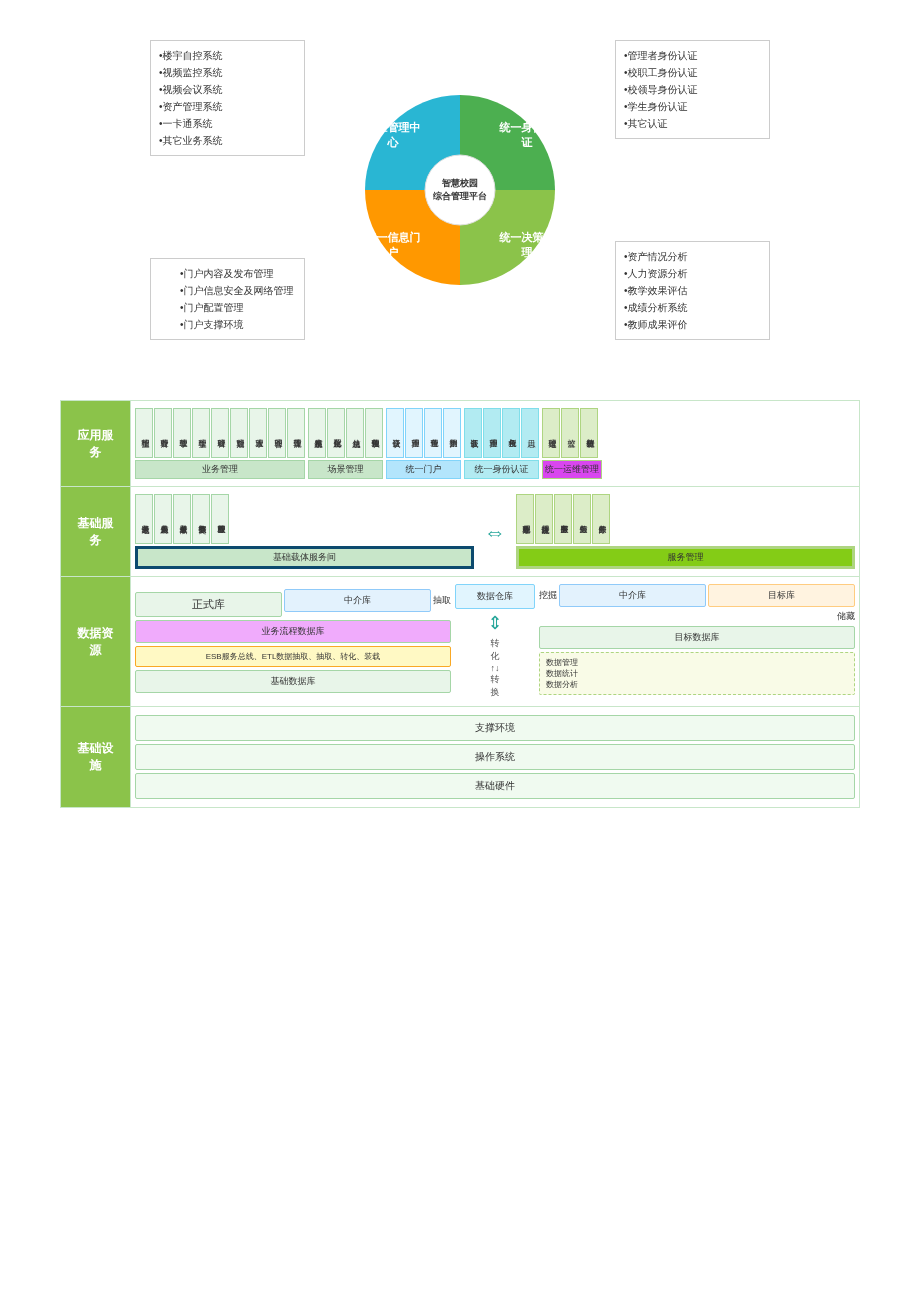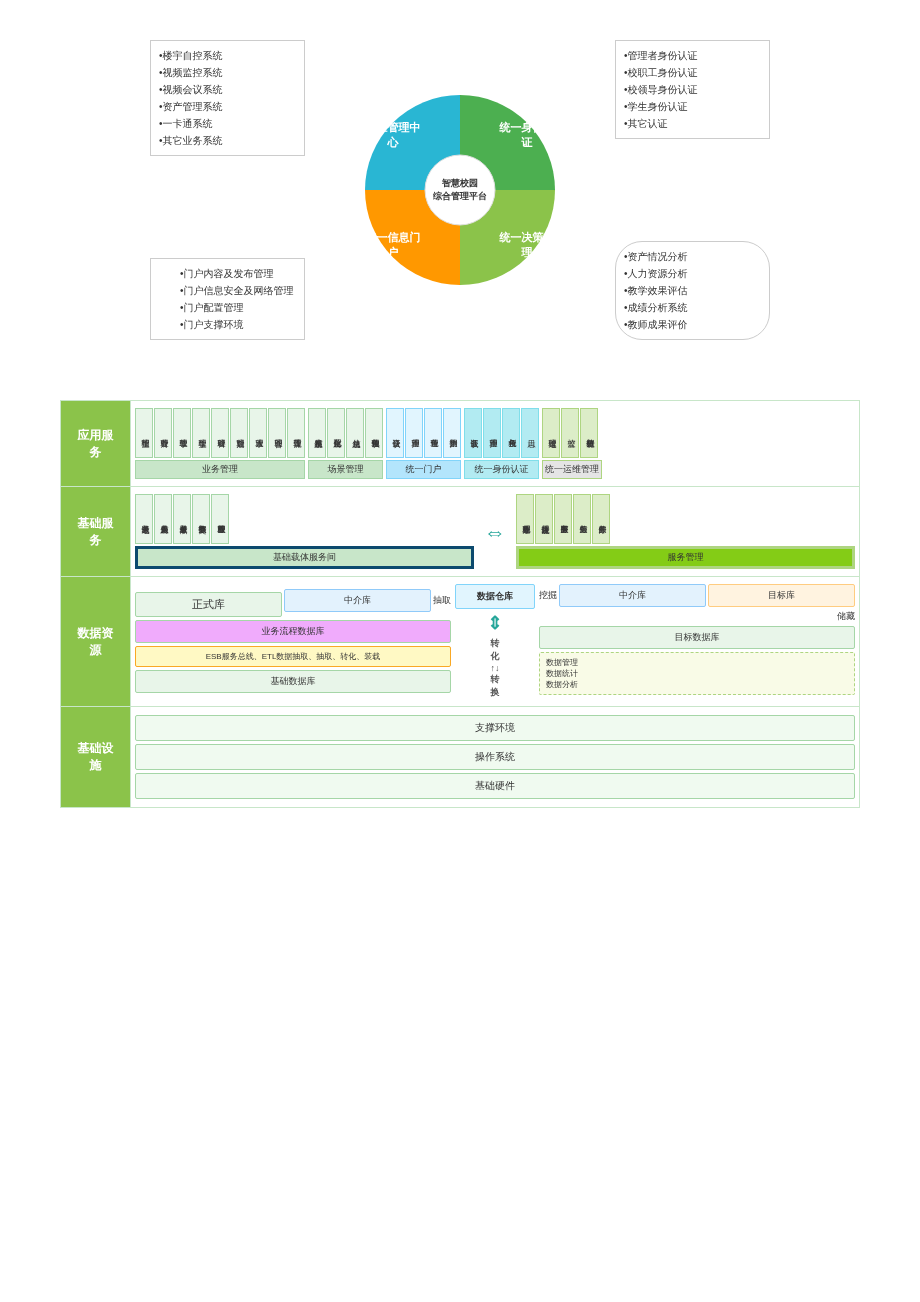--- a/index.html
+++ b/index.html
@@ -32,21 +32,21 @@
       background: #fff;
       padding: 6px 8px;
       font-size: 10px;
       line-height: 1.7;
       color: #333;
       width: 160px;
     }
     .corner-box.top-left { top: 0; left: 0; }
     .corner-box.top-right { top: 0; right: 0; }
     .corner-box.bot-left { bottom: 0; left: 0; padding-left: 29px; }
-    .corner-box.bot-right { bottom: 0; right: 0; border-radius: 27px; }
+    .corner-box.bot-right { bottom: 0; right: 0; }
 
     
     .arch-section {
       width: 100%;
       border: 1px solid #c8e6c9;
       font-size: 9.5px;
     }
 
     .arch-row {
       display: flex;
@@ -102,21 +102,21 @@
     }
     .app-group-label.blue {
       background: #b3e5fc;
       border-color: #81d4fa;
     }
     .app-group-label.teal {
       background: #b2ebf2;
       border-color: #80deea;
     }
     .app-group-label.green2 {
-      background: #e5e5e5;
+      background: #d946ef;
       border-color: #aed581;
     }
     .basic-cell {
       background: #e8f5e9;
       border: 1px solid #a5d6a7;
       text-align: center;
       padding: 2px 1px;
       font-size: 8px;
       writing-mode: vertical-rl;
       text-orientation: mixed;
@@ -343,21 +343,21 @@
             <div style="flex:1; background:#e8f5e9; border:1px solid #a5d6a7; text-align:center; padding:4px 2px; font-size:11px; border-radius:2px;margin-top:8px;">正式库</div>
             <div style="flex:1; background:#e3f2fd; border:1px solid #90caf9; text-align:center; padding:4px 2px; font-size:9px; border-radius:2px;">中介库</div>
             <div style="font-size:9px; color:#333; white-space:nowrap;">抽取</div>
 
           </div>
           <div style="background:#f0abfc; border:1px solid #a5d6a7; text-align:center; padding:4px 2px; font-size:9px; border-radius:2px;">业务流程数据库</div>
           <div style="background:#fff9c4; border:1px solid #f9a825; text-align:center; padding:4px 2px; font-size:8px; border-radius:2px;">ESB服务总线、ETL数据抽取、抽取、转化、装载</div>
           <div style="background:#e8f5e9; border:1px solid #a5d6a7; text-align:center; padding:4px 2px; font-size:9px; border-radius:2px;">基础数据库</div>
         </div>
 
-        <div style="display:flex; flex-direction:column; align-items:center; justify-content:center; gap:3px; min-width:80px;font-weight:bold;">
+        <div style="display:flex; flex-direction:column; align-items:center; justify-content:center; gap:3px; min-width:80px;">
           <div style="background:#e1f5fe; border:1px solid #81d4fa; text-align:center; padding:5px 8px; font-size:9px; border-radius:2px; width:100%;">数据仓库</div>
           <div style="font-size:18px; color:#26a69a;">⇕</div>
           <div style="font-size:9px; color:#555; text-align:center;">转<br>化<br>↑↓<br>转<br>换</div>
         </div>
 
         <div style="flex:1; display:flex; flex-direction:column; gap:3px;">
           <div style="display:flex; gap:2px; align-items:center; justify-content:flex-end;">
             <div style="font-size:9px; color:#333;">挖掘</div>
             <div style="flex:1; background:#e3f2fd; border:1px solid #90caf9; text-align:center; padding:4px 2px; font-size:9px; border-radius:2px;">中介库</div>
             <div style="flex:1; background:#fff3e0; border:1px solid #ffcc80; text-align:center; padding:4px 2px; font-size:9px; border-radius:2px;">目标库</div>

